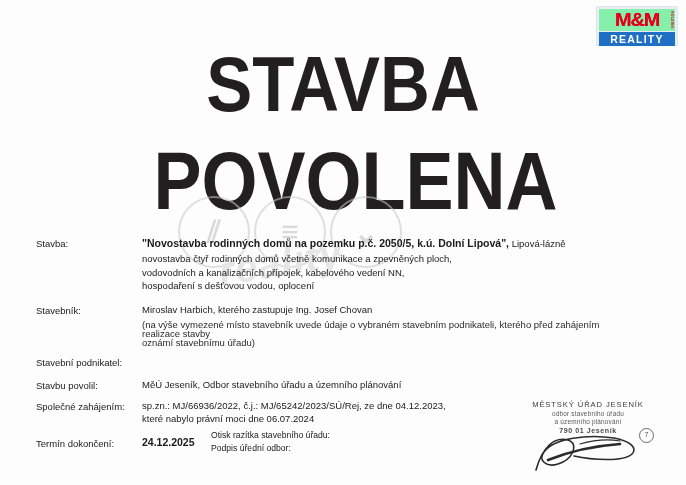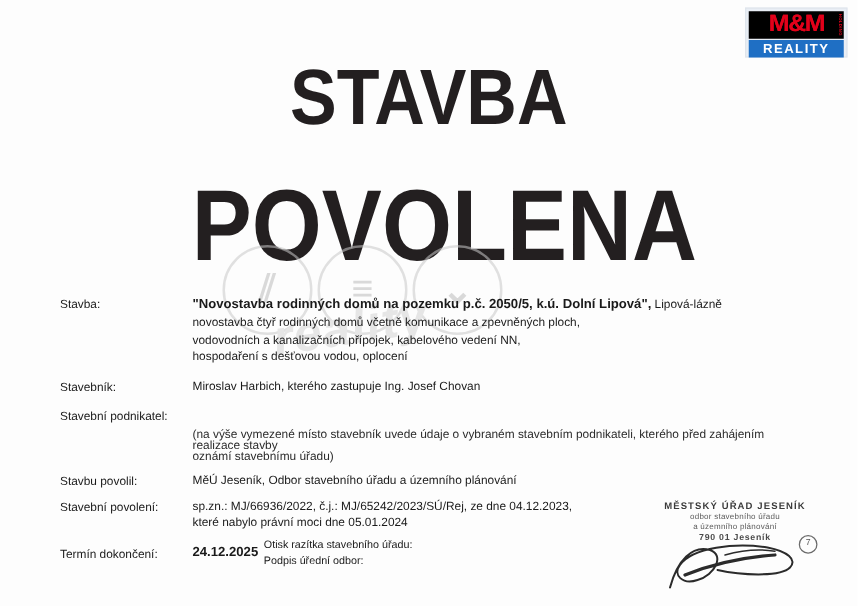--- a/index.html
+++ b/index.html
@@ -29,21 +29,21 @@
     right: 8px;
     width: 82px;
     height: 40px;
     background: #e9eef5;
     border: 1px solid #dfe5ec;
     box-sizing: border-box;
     padding: 2px;
   }
   #logo-mark {
     height: 22px;
-    background: #000000;
+    background: #86efac;
     position: relative;
     display: flex;
     align-items: center;
     justify-content: center;
     overflow: hidden;
   }
   #logo-mm {
     font-family: "Liberation Sans", sans-serif;
     font-weight: bold;
     font-size: 19px;
@@ -87,21 +87,21 @@
     letter-spacing: 0px;
     line-height: 1;
     white-space: nowrap;
     transform-origin: center center;
   }
   #headline-1 {
     top: 50px;
     left: 0;
     right: 0;
     text-align: center;
-    font-size: 56px;
+    font-size: 69px;
   }
   #headline-1 span {
     display: inline-block;
     transform: scaleY(1.12) scaleX(1.0);
   }
   #headline-2 {
     top: 145px;
     left: 0;
     right: 0;
     text-align: center;
@@ -157,21 +157,21 @@
     color: #d4d4d4;
     white-space: nowrap;
     transform: rotate(-9deg);
     letter-spacing: 1px;
     font-style: italic;
   }
 
   
   #body-block {
     position: absolute;
-    left: 48px;
+    left: 36px;
     top: 236px;
     width: 600px;
     font-size: 9.5px;
   }
   .row {
     display: flex;
     align-items: flex-start;
     margin-bottom: 2px;
   }
   .row-label {
@@ -227,21 +227,21 @@
   #stamp {
     position: absolute;
     left: 508px;
     top: 400px;
     width: 160px;
     height: 80px;
     text-align: center;
   }
   #stamp-line1 {
     font-size: 7.6px;
-    font-weight: bold;
+    font-weight: normal;
     letter-spacing: 0.9px;
     color: #3b3b3b;
     line-height: 10px;
   }
   .stamp-sub {
     font-size: 6.4px;
     color: #5a5a5a;
     line-height: 8px;
     letter-spacing: 0.2px;
   }
@@ -316,43 +316,43 @@
         <span class="value-line">vodovodních a kanalizačních přípojek, kabelového vedení NN,</span>
         <span class="value-line">hospodaření s dešťovou vodou, oplocení</span>
       </div>
     </div>
 
     <div class="row gap-10">
       <div class="row-label">Stavebník:</div>
       <div class="row-value">Miroslav Harbich, kterého zastupuje Ing. Josef Chovan</div>
     </div>
 
-    <div class="row gap-8">
-      <div class="row-label">Stavební podnikatel:</div>
-      <div class="row-value"></div>
-    </div>
-
     <div class="row">
       <div class="row-label"></div>
       <div class="row-value note-text">
         <span class="value-line">(na výše vymezené místo stavebník uvede údaje o vybraném stavebním podnikateli, kterého před zahájením realizace stavby</span>
         <span class="value-line">oznámí stavebnímu úřadu)</span>
       </div>
     </div>
 
     <div class="row gap-8">
+      <div class="row-label">Stavební podnikatel:</div>
+      <div class="row-value"></div>
+    </div>
+
+    <div class="row gap-8">
       <div class="row-label">Stavbu povolil:</div>
       <div class="row-value">MěÚ Jeseník, Odbor stavebního úřadu a územního plánování</div>
     </div>
 
     <div class="row gap-6">
-      <div class="row-label">Stavební povolení:</div>
+      <div class="row-label">Společné zahájením:</div>
       <div class="row-value">
         <span class="value-line">sp.zn.: MJ/66936/2022, č.j.: MJ/65242/2023/SÚ/Rej, ze dne 04.12.2023,</span>
-        <span class="value-line">které nabylo právní moci dne 05.01.2024</span>
+        <span class="value-line">které nabylo právní moci dne 06.07.2024</span>
       </div>
     </div>
 
     <div class="row gap-10">
       <div class="row-label">Termín dokončení:</div>
       <div class="row-value value-strong">24.12.2025</div>
     </div>
 
   </div>
 

